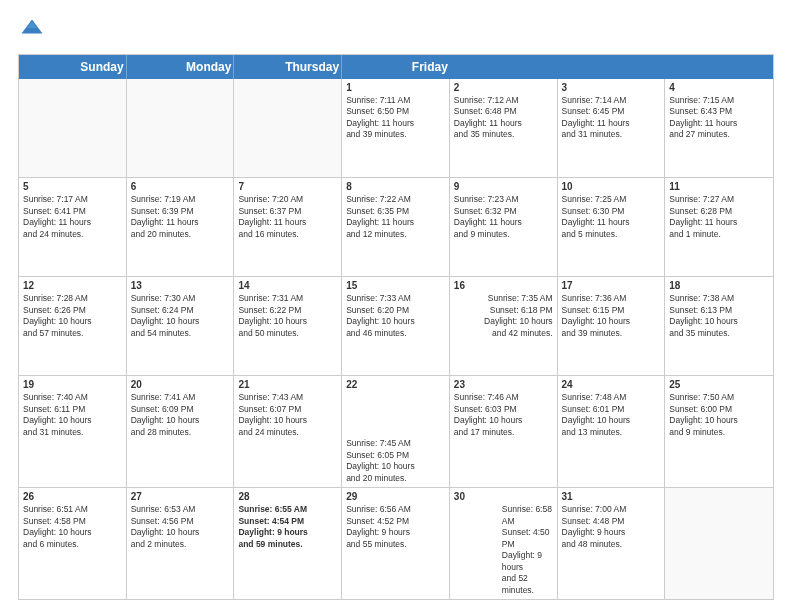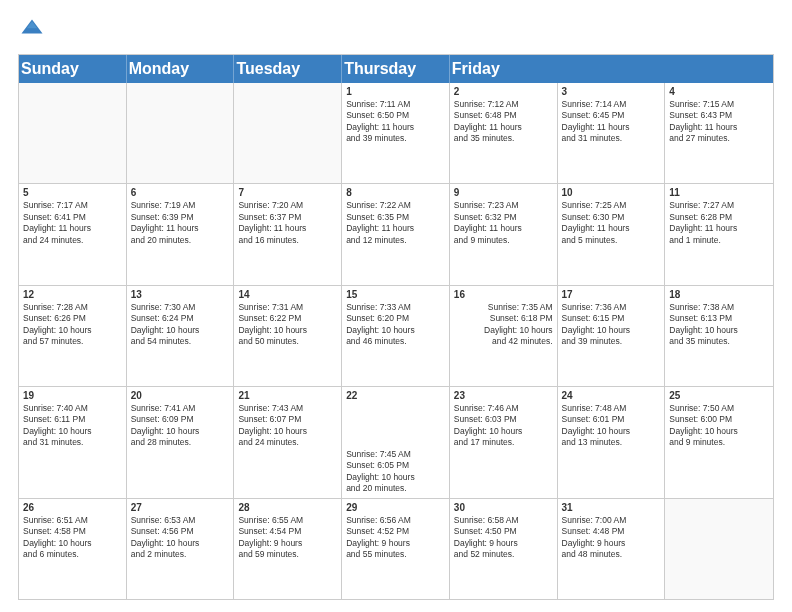--- a/index.html
+++ b/index.html
@@ -66,25 +66,26 @@
       flex-direction: column;
       border: 1px solid #ccc;
     }
     .cal-header {
       display: grid;
       grid-template-columns: repeat(7, 1fr);
       background: #3a7fc1;
     }
     .cal-header-cell {
       color: #fff;
-      font-size: 16px;
-      font-weight: bold;
-      text-align: left;
+      font-size: 12px;
+      font-weight: bold;
+      text-align: right;
       padding: 5px 2px;
       border-right: 1px solid rgba(255,255,255,0.3);
+      margin-left: 12px;
     }
     .cal-header-cell:last-child { border-right: none; }
     .cal-body {
       flex: 1;
       display: flex;
       flex-direction: column;
     }
     .cal-row {
       display: grid;
       grid-template-columns: repeat(7, 1fr);
@@ -132,21 +133,20 @@
     <div class="title-block">
       <div class="month-title"></div>
       <div class="location-title"></div>
     </div>
   </div>
 
   <div class="calendar">
     <div class="cal-header">
     <div class="cal-header-cell">Sunday</div>
         <div class="cal-header-cell">Monday</div>
-        <div class="cal-header-cell">Tuesday</div>
         <div class="cal-header-cell">Thursday</div>
         <div class="cal-header-cell">Friday</div>
       </div>
     <div class="cal-body">
     <div class="cal-row">
           <div class="cal-cell empty"></div>
           <div class="cal-cell empty"></div>
           <div class="cal-cell empty"></div>
           <div class="cal-cell">
             <div class="day-num">1</div>
@@ -340,35 +340,35 @@
           </div>
           <div class="cal-cell">
             <div class="day-num">27</div>
             <div class="cell-info" style="white-space: pre-line;">Sunrise: 6:53 AM
 Sunset: 4:56 PM
 Daylight: 10 hours
 and 2 minutes.</div>
           </div>
           <div class="cal-cell">
             <div class="day-num">28</div>
-            <div class="cell-info" style="white-space: pre-line;">Sunrise: 6:55 AM
+            <div class="cell-info" style="white-space: pre-line; font-weight: bold;">Sunrise: 6:55 AM
 Sunset: 4:54 PM
 Daylight: 9 hours
 and 59 minutes.</div>
           </div>
           <div class="cal-cell">
             <div class="day-num">29</div>
             <div class="cell-info" style="white-space: pre-line;">Sunrise: 6:56 AM
 Sunset: 4:52 PM
 Daylight: 9 hours
 and 55 minutes.</div>
           </div>
           <div class="cal-cell">
             <div class="day-num">30</div>
-            <div class="cell-info" style="white-space: pre-line;">Sunrise: 6:58 AM
+            <div class="cell-info" style="white-space: pre-line; margin-left: 48px;">Sunrise: 6:58 AM
 Sunset: 4:50 PM
 Daylight: 9 hours
 and 52 minutes.</div>
           </div>
           <div class="cal-cell">
             <div class="day-num">31</div>
             <div class="cell-info" style="white-space: pre-line;">Sunrise: 7:00 AM
 Sunset: 4:48 PM
 Daylight: 9 hours
 and 48 minutes.</div>

